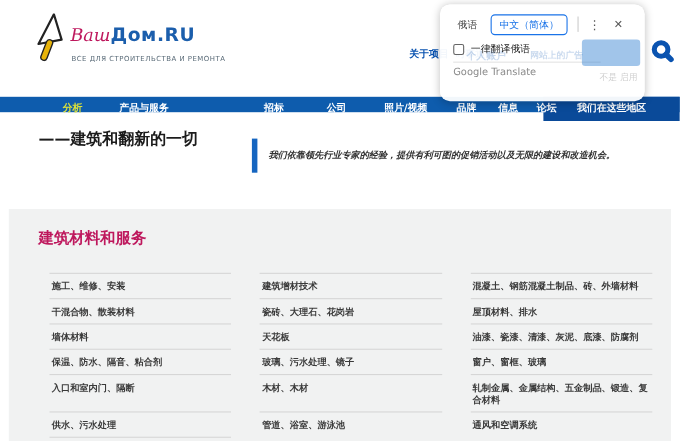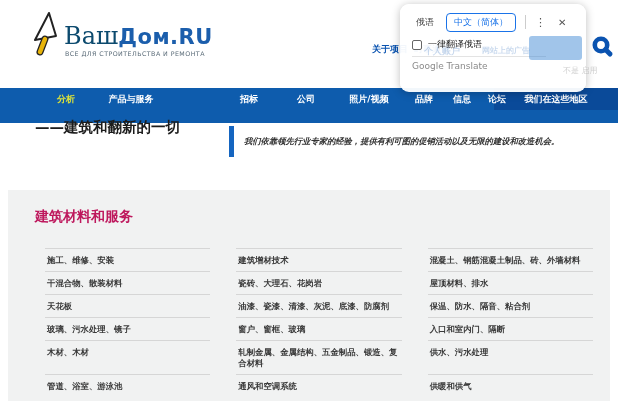--- a/index.html
+++ b/index.html
@@ -3,32 +3,32 @@
 <meta charset="utf-8">
 <style>
   * { margin:0; padding:0; box-sizing:border-box; }
   html,body { width:618px; height:401px; overflow:hidden; background:#fff;
     font-family:"DejaVu Sans","Liberation Sans",sans-serif; }
   .page { position:relative; width:618px; height:401px; background:#fff; }
 
   
   .logo-icon { position:absolute; left:32px; top:12px; }
   .logo-text { position:absolute; left:64px; top:22px; white-space:nowrap; }
-  .logo-vash { font-family:"DejaVu Serif","Liberation Serif",serif; 
-    font-size:24px; color:#0c4a6e; }
-  .logo-dom { font-size:21px; font-weight:bold; color:#1b5eac; letter-spacing:.5px; }
+  .logo-vash { font-family:"DejaVu Serif","Liberation Serif",serif; font-style:italic;
+    font-size:16px; color:#be185d; }
+  .logo-dom { font-size:17px; font-weight:bold; color:#1b5eac; letter-spacing:.5px; }
   .logo-tagline { position:absolute; left:65px; top:50px; font-size:6.3px;
     letter-spacing:.45px; color:#5a6b78; white-space:nowrap; }
 
   .hdr-link { position:absolute; top:43px; font-size:9px; font-weight:bold;
     color:#0a53b0; white-space:nowrap; cursor:pointer;margin-left:20px; }
   .ghost { opacity:.22; }
   .ghost-btn { position:absolute; left:529px; top:36px; width:53px; height:24px;
     background:#2f7fd0; border-radius:3px; opacity:.45; }
-  .ghost-note { position:absolute; left:563px; top:65px; font-size:8px; color:#888;
+  .ghost-note { position:absolute; left:545px; top:65px; font-size:8px; color:#888;
     opacity:.4; white-space:nowrap; }
   .search-btn { position:absolute; left:591px; top:35px; width:24px; height:24px; cursor:pointer; }
 
   
   .popup { position:absolute; left:400px; top:4px; width:186px; height:88px;
     background:rgba(255,255,255,.95); border-radius:9px;
     box-shadow:0 1px 8px rgba(0,0,0,.25); z-index:5;text-align:center; }
   .popup-row1 { position:absolute; left:10px; top:8px; right:8px; height:20px;
     display:flex; align-items:center; }
   .tab-src { font-size:9px; color:#444; padding:0 6px; cursor:pointer; }
@@ -38,21 +38,21 @@
   .more { font-size:11px; color:#555; cursor:pointer; padding:0 2px; }
   .close { font-size:10px; color:#555; cursor:pointer; margin-left:10px; }
   .popup-row2 { position:absolute; left:12px; top:34px; display:flex; align-items:center; }
   .cbx { width:10px; height:10px; border:1.4px solid #666; border-radius:2px;
     margin-right:6px; background:#fff; cursor:pointer; }
   .cbx-label { font-size:9px; color:#222; white-space:nowrap; }
   .popup-div { position:absolute; left:12px; right:40px; top:52px; height:1px; background:#e3e3e3; }
   .gt-brand { position:absolute; left:12px; top:57px; font-size:9px; color:#8a8a8a; }
 
   
-  .nav { position:absolute; left:0; top:88px; width:618px; height:35px; background:#0e5cad; }
+  .nav { position:absolute; left:0; top:88px; width:618px; height:14px; background:#0e5cad; }
   .nav-dark { position:absolute; left:494px; top:0; width:124px; height:22px; background:#0a4a99; }
   .nav-item { position:absolute; top:0; height:22px; line-height:22px; transform:translateX(-50%);
     font-size:9px; font-weight:bold; color:#fff; white-space:nowrap; cursor:pointer; }
   .nav-item.active { color:#dce23a; }
   .nav-region { position:absolute; left:556px; transform:translateX(-50%); top:0; height:22px;
     line-height:22px; font-size:9px; font-weight:bold; color:#fff; white-space:nowrap; cursor:pointer; }
 
   
   .hero-title { position:absolute; left:35px; top:118px; font-size:14.5px; font-weight:bold;
     color:#1c1c1c; line-height:19px; }
@@ -135,20 +135,21 @@
 
   <div class="panel">
     <div class="panel-title">建筑材料和服务</div>
     <div class="cat-table">
       <div class="cat-cell">施工、维修、安装</div>
       <div class="cat-cell">建筑增材技术</div>
       <div class="cat-cell">混凝土、钢筋混凝土制品、砖、外墙材料</div>
       <div class="cat-cell">干混合物、散装材料</div>
       <div class="cat-cell">瓷砖、大理石、花岗岩</div>
       <div class="cat-cell">屋顶材料、排水</div>
+      <div class="cat-cell">墙体材料</div>
       <div class="cat-cell">天花板</div>
       <div class="cat-cell">油漆、瓷漆、清漆、灰泥、底漆、防腐剂</div>
       <div class="cat-cell">保温、防水、隔音、粘合剂</div>
       <div class="cat-cell">玻璃、污水处理、镜子</div>
       <div class="cat-cell">窗户、窗框、玻璃</div>
       <div class="cat-cell">入口和室内门、隔断</div>
       <div class="cat-cell">木材、木材</div>
       <div class="cat-cell">轧制金属、金属结构、五金制品、锻造、复合材料</div>
       <div class="cat-cell">供水、污水处理</div>
       <div class="cat-cell">管道、浴室、游泳池</div>

